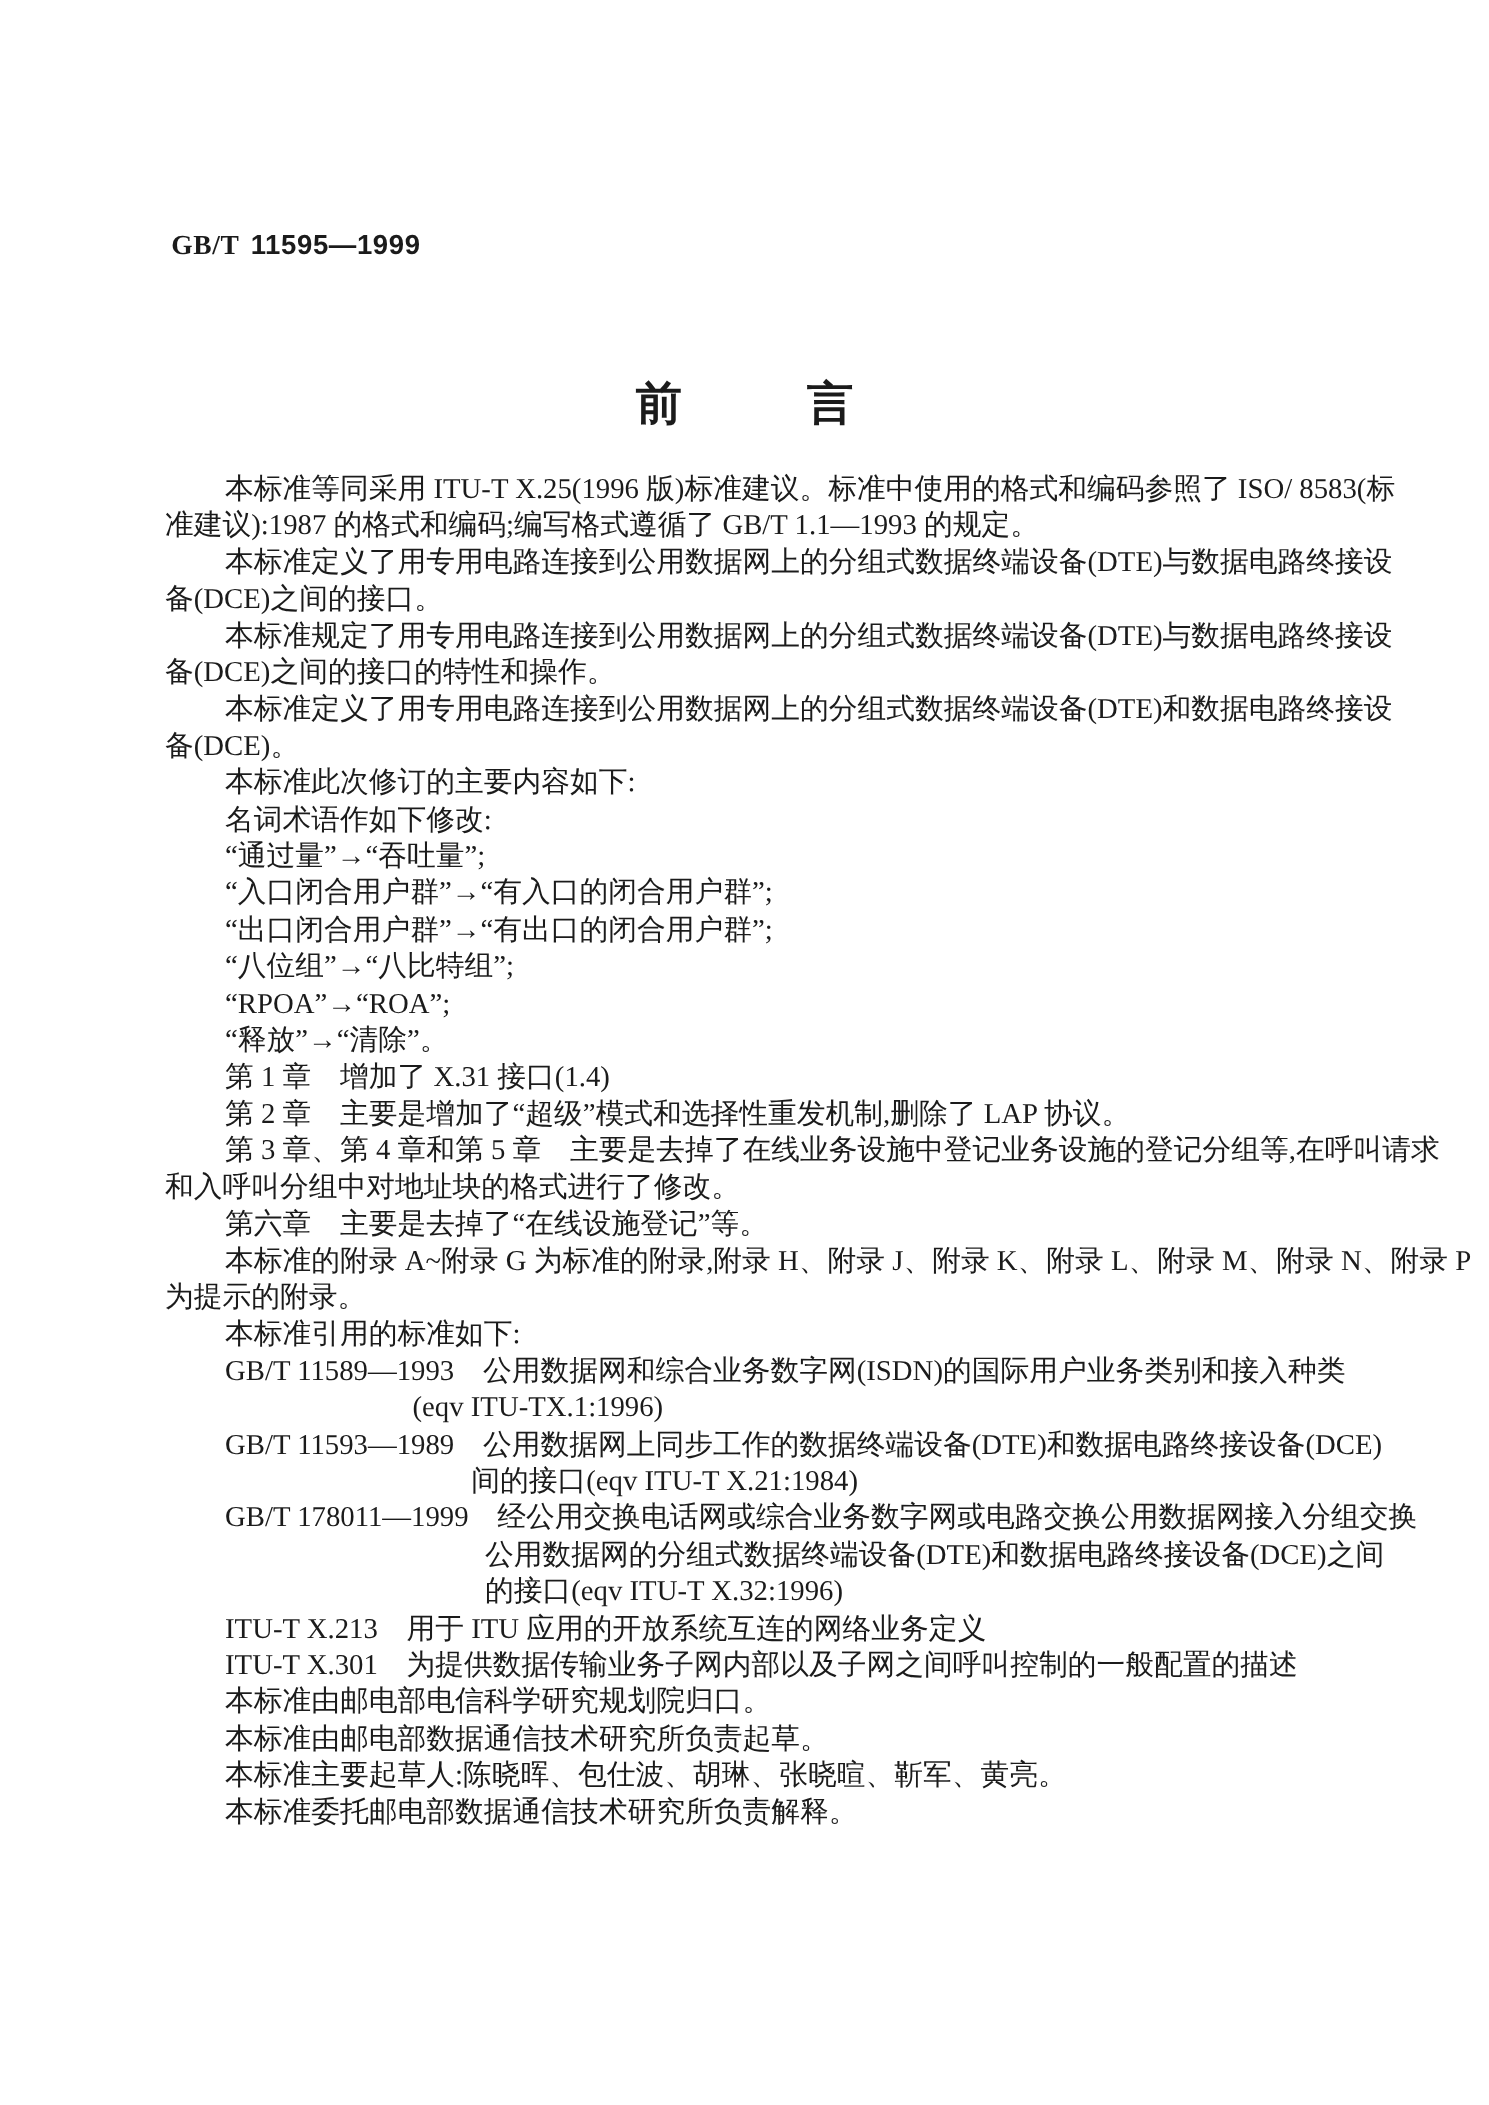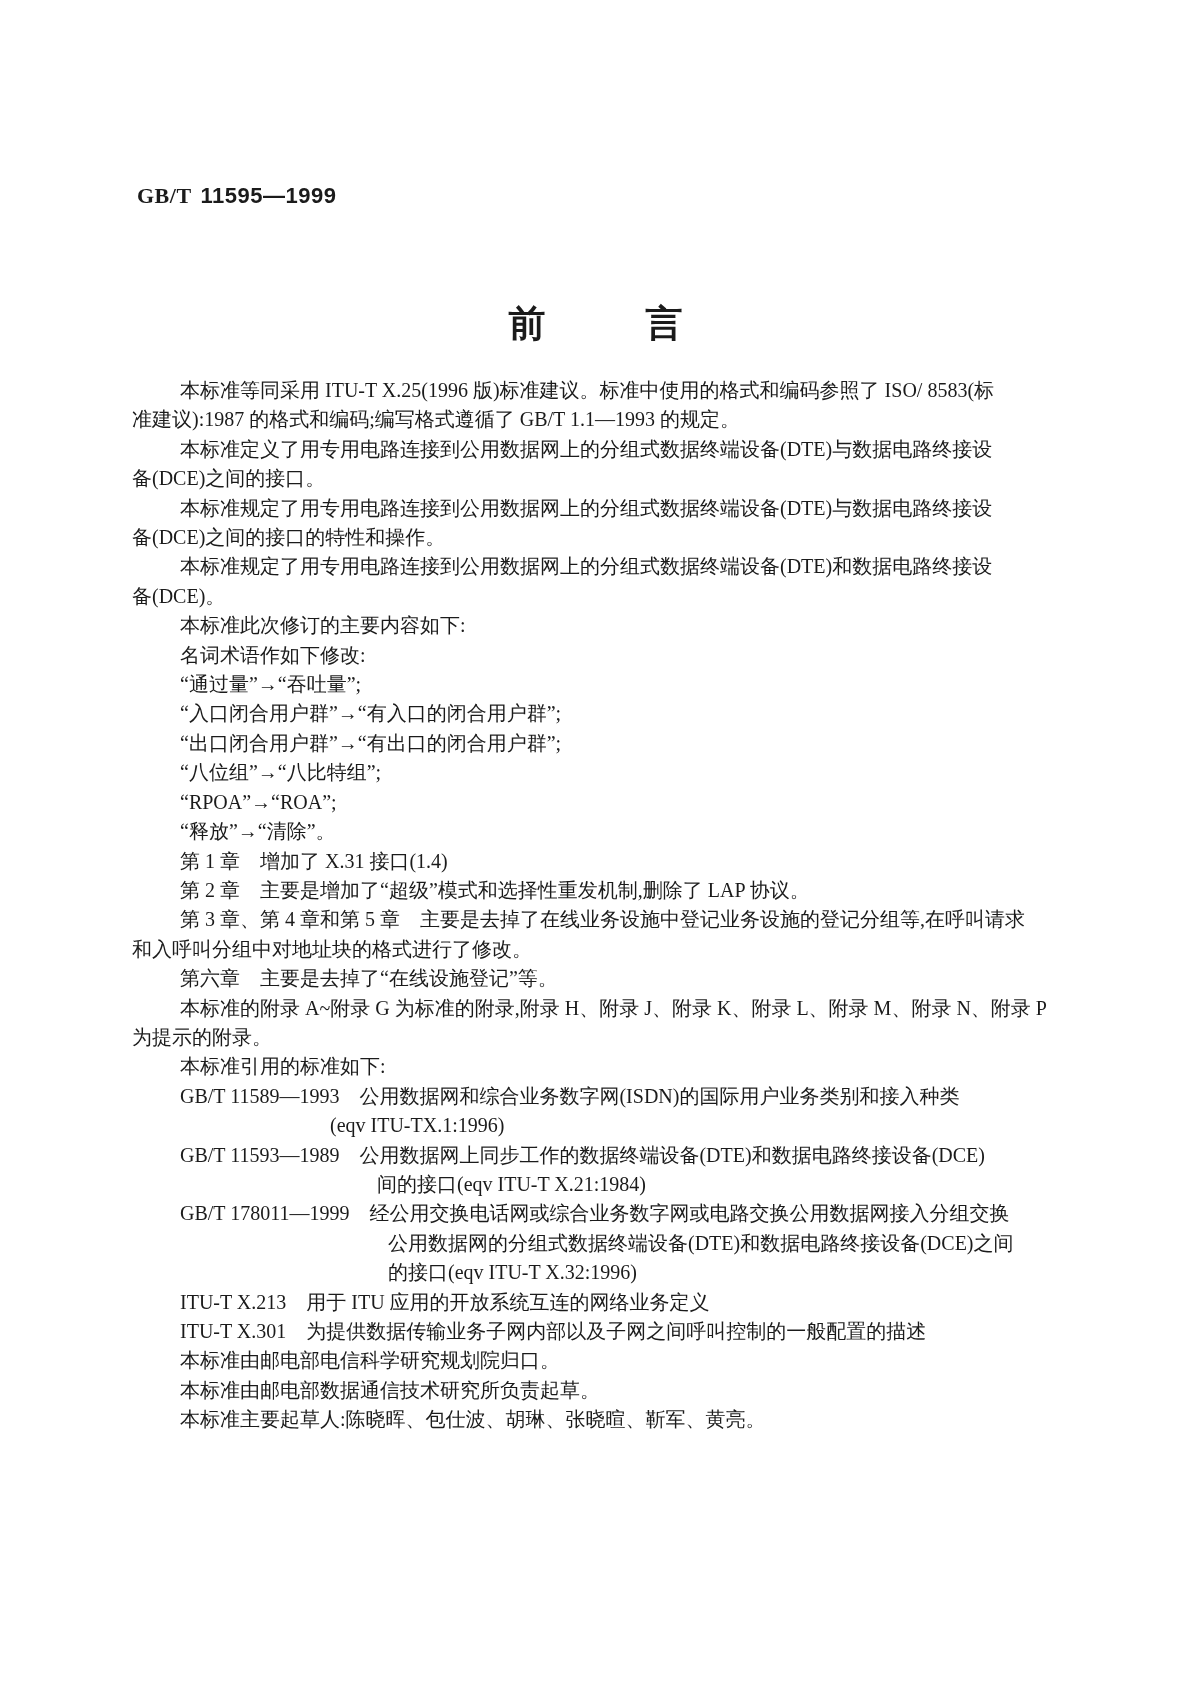--- a/index.html
+++ b/index.html
@@ -44,21 +44,21 @@
     gap: 100px;
     font-size: 37px;
     font-weight: bold;
     line-height: 42px;
   }
   .body-text {
     position: absolute;
     left: 132px;
     top: 376px;
     width: 936px;
-    font-size: 20px;
+    font-size: 23px;
     line-height: 29.4px;
   }
   .line {
     white-space: pre;
   }
   .indent-none  { padding-left: 0; }
   .indent-para  { padding-left: 48px; }
   .indent-ref-a { padding-left: 198px; }
   .indent-ref-b { padding-left: 245px; }
   .indent-ref-c { padding-left: 256px; }
@@ -83,21 +83,21 @@
     <span>言</span>
   </div>
 
   <div class="body-text" id="body-lines">
       <div class="line indent-para">本标准等同采用 ITU-T X.25(1996 版)标准建议。标准中使用的格式和编码参照了 ISO/ 8583(标</div>
       <div class="line indent-none">准建议):1987 的格式和编码;编写格式遵循了 GB/T 1.1—1993 的规定。</div>
       <div class="line indent-para">本标准定义了用专用电路连接到公用数据网上的分组式数据终端设备(DTE)与数据电路终接设</div>
       <div class="line indent-none">备(DCE)之间的接口。</div>
       <div class="line indent-para">本标准规定了用专用电路连接到公用数据网上的分组式数据终端设备(DTE)与数据电路终接设</div>
       <div class="line indent-none">备(DCE)之间的接口的特性和操作。</div>
-      <div class="line indent-para">本标准规定了用专用电路连接到公用数据网上的分组式数据终端设备(DTE)和数据电路终接设</div>
+      <div class="line indent-para">本标准定义了用专用电路连接到公用数据网上的分组式数据终端设备(DTE)和数据电路终接设</div>
       <div class="line indent-none">备(DCE)。</div>
       <div class="line indent-para">本标准此次修订的主要内容如下:</div>
       <div class="line indent-para">名词术语作如下修改:</div>
       <div class="line indent-para">“通过量”→“吞吐量”;</div>
       <div class="line indent-para">“入口闭合用户群”→“有入口的闭合用户群”;</div>
       <div class="line indent-para">“出口闭合用户群”→“有出口的闭合用户群”;</div>
       <div class="line indent-para">“八位组”→“八比特组”;</div>
       <div class="line indent-para">“RPOA”→“ROA”;</div>
       <div class="line indent-para">“释放”→“清除”。</div>
       <div class="line indent-para">第 1 章　增加了 X.31 接口(1.4)</div>
@@ -113,19 +113,20 @@
       <div class="line indent-para">GB/T 11593—1989　公用数据网上同步工作的数据终端设备(DTE)和数据电路终接设备(DCE)</div>
       <div class="line indent-ref-b">间的接口(eqv ITU-T X.21:1984)</div>
       <div class="line indent-para">GB/T 178011—1999　经公用交换电话网或综合业务数字网或电路交换公用数据网接入分组交换</div>
       <div class="line indent-ref-c">公用数据网的分组式数据终端设备(DTE)和数据电路终接设备(DCE)之间</div>
       <div class="line indent-ref-c">的接口(eqv ITU-T X.32:1996)</div>
       <div class="line indent-para">ITU-T X.213　用于 ITU 应用的开放系统互连的网络业务定义</div>
       <div class="line indent-para">ITU-T X.301　为提供数据传输业务子网内部以及子网之间呼叫控制的一般配置的描述</div>
       <div class="line indent-para">本标准由邮电部电信科学研究规划院归口。</div>
       <div class="line indent-para">本标准由邮电部数据通信技术研究所负责起草。</div>
       <div class="line indent-para">本标准主要起草人:陈晓晖、包仕波、胡琳、张晓暄、靳军、黄亮。</div>
+      <div class="line indent-para">本标准委托邮电部数据通信技术研究所负责解释。</div>
     </div>
 
   <div class="page-footer">
     <span>V</span>
   </div>
 
 </div>
 
 </body></html>

